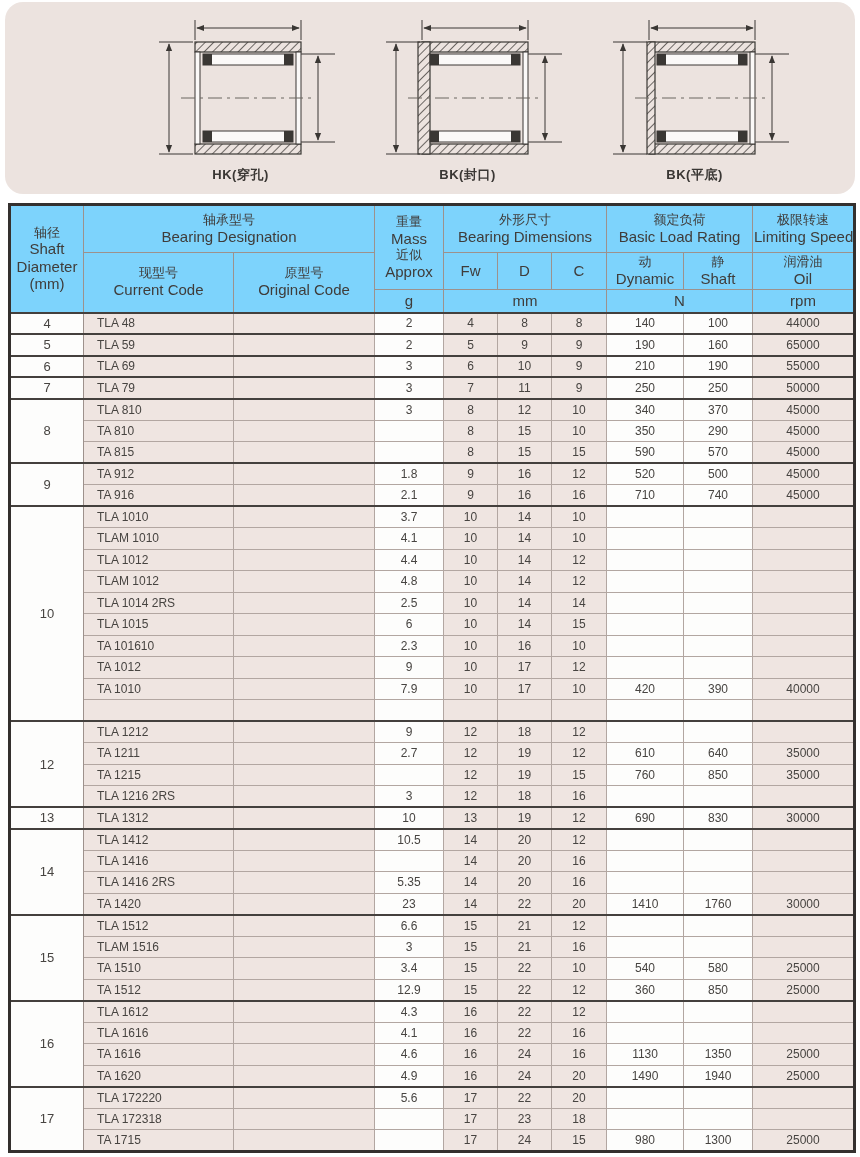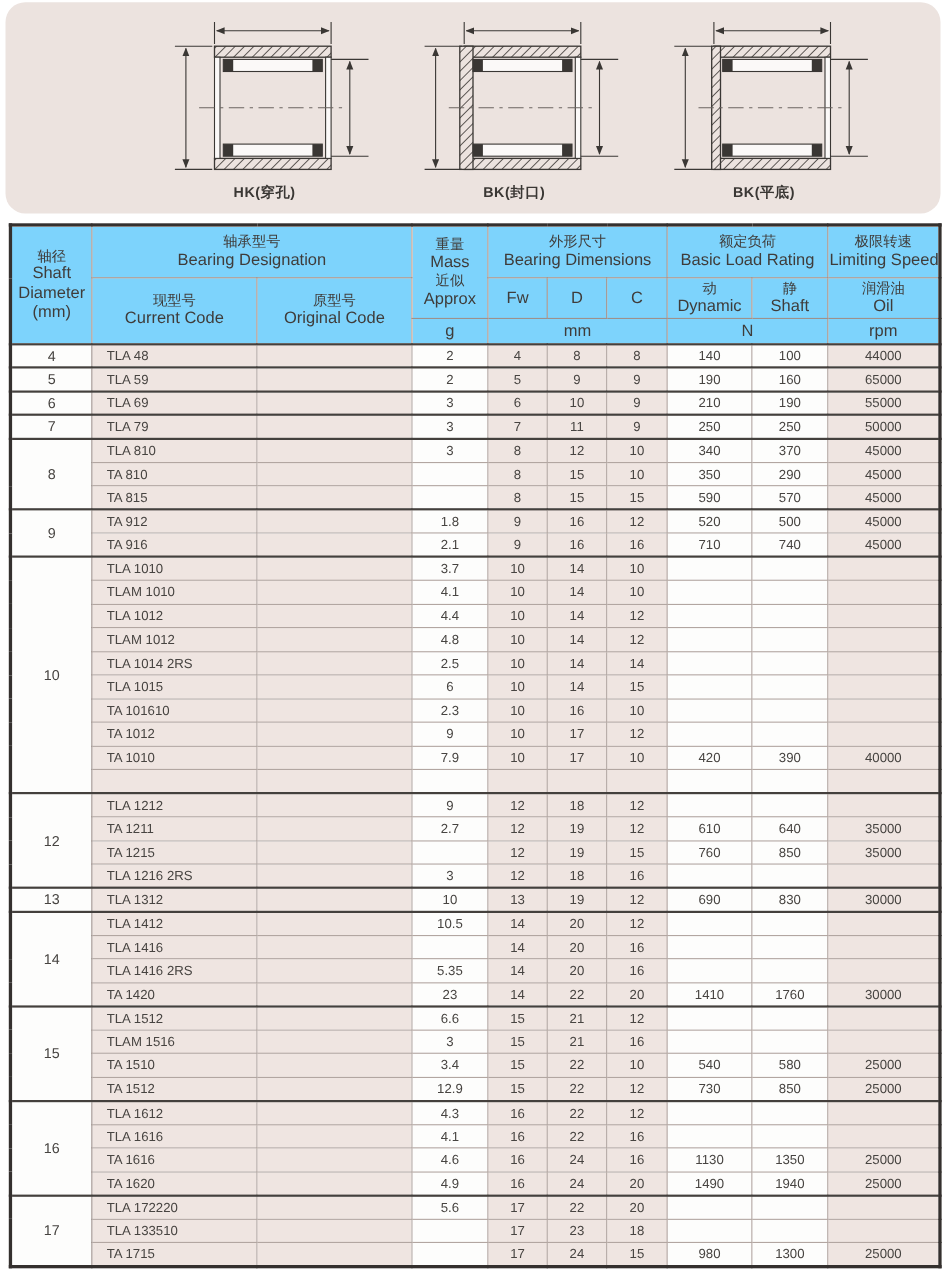--- a/index.html
+++ b/index.html
@@ -607,21 +607,21 @@
           <td class="c-stat white">580</td>
           <td class="c-speed pink">25000</td>
         </tr>
         <tr>
           <td class="c-code pink">TA 1512</td>
           <td class="c-orig pink"></td>
           <td class="c-mass white">12.9</td>
           <td class="c-fw pink">15</td>
           <td class="c-d pink">22</td>
           <td class="c-c pink">12</td>
-          <td class="c-dyn white">730</td>
+          <td class="c-dyn white">360</td>
           <td class="c-stat white">850</td>
           <td class="c-speed pink">25000</td>
         </tr>
       </tbody>
       <tbody>
         <tr>
           <td rowspan="4" class="c-shaft">16</td>
           <td class="c-code pink">TLA 1612</td>
           <td class="c-orig pink"></td>
           <td class="c-mass white">4.3</td>
@@ -673,21 +673,21 @@
           <td class="c-orig pink"></td>
           <td class="c-mass white">5.6</td>
           <td class="c-fw pink">17</td>
           <td class="c-d pink">22</td>
           <td class="c-c pink">20</td>
           <td class="c-dyn white"></td>
           <td class="c-stat white"></td>
           <td class="c-speed pink"></td>
         </tr>
         <tr>
-          <td class="c-code pink">TLA 133510</td>
+          <td class="c-code pink">TLA 172318</td>
           <td class="c-orig pink"></td>
           <td class="c-mass white"></td>
           <td class="c-fw pink">17</td>
           <td class="c-d pink">23</td>
           <td class="c-c pink">18</td>
           <td class="c-dyn white"></td>
           <td class="c-stat white"></td>
           <td class="c-speed pink"></td>
         </tr>
         <tr>

